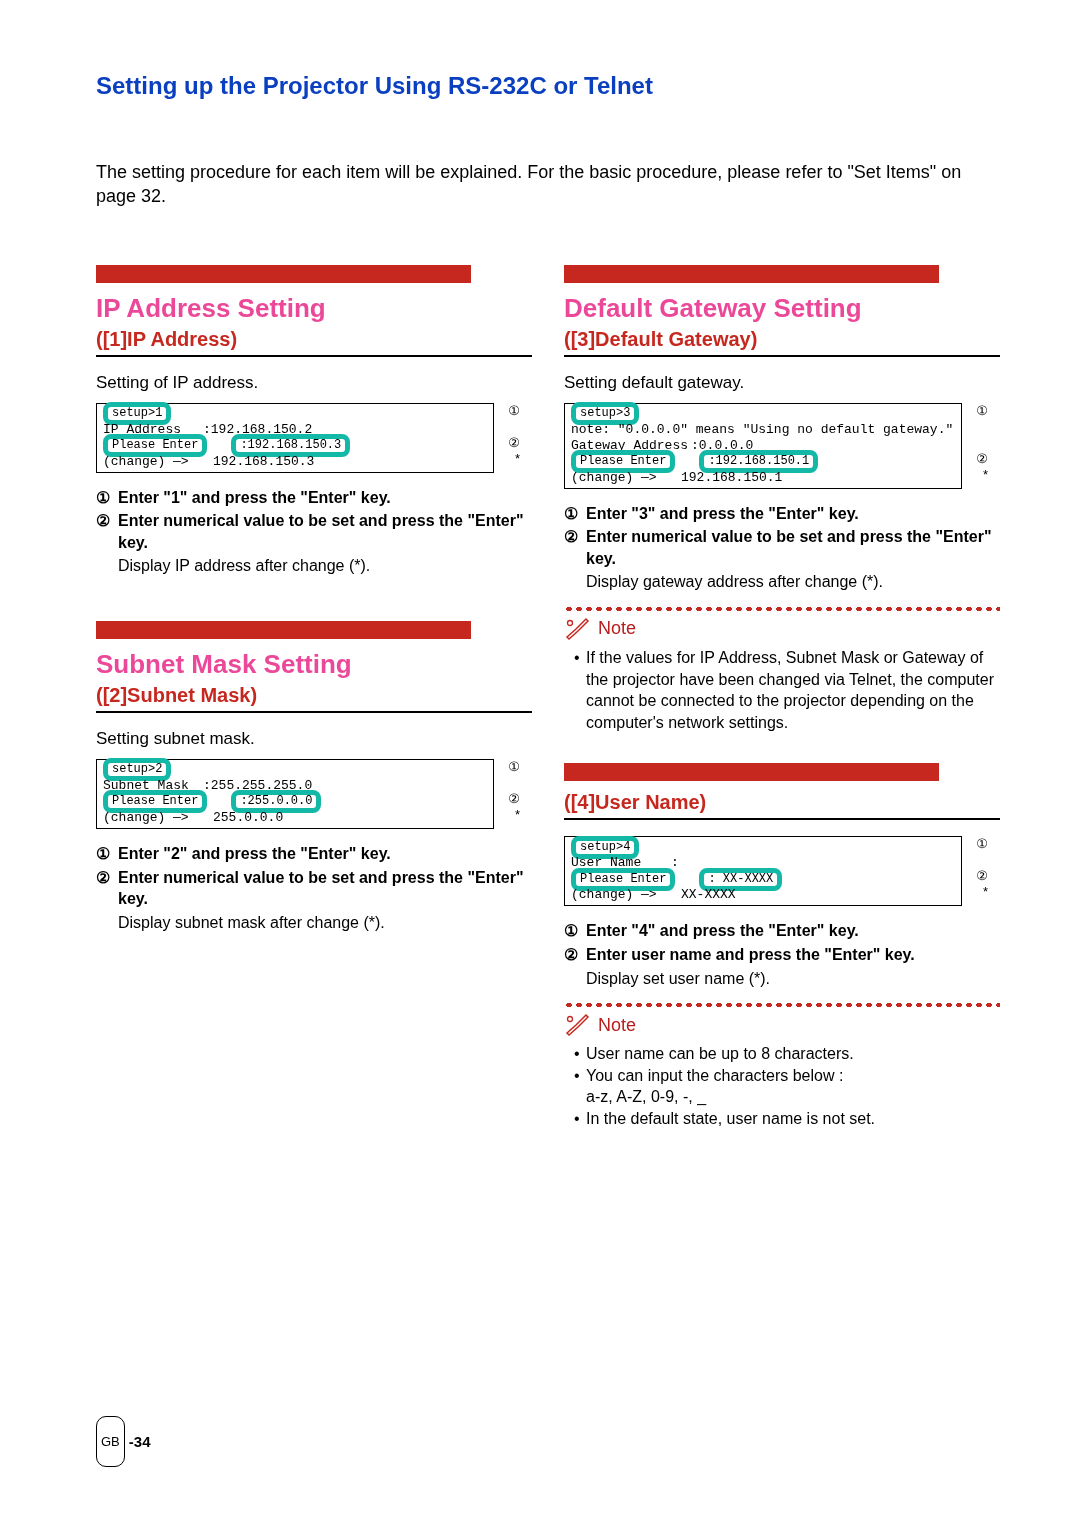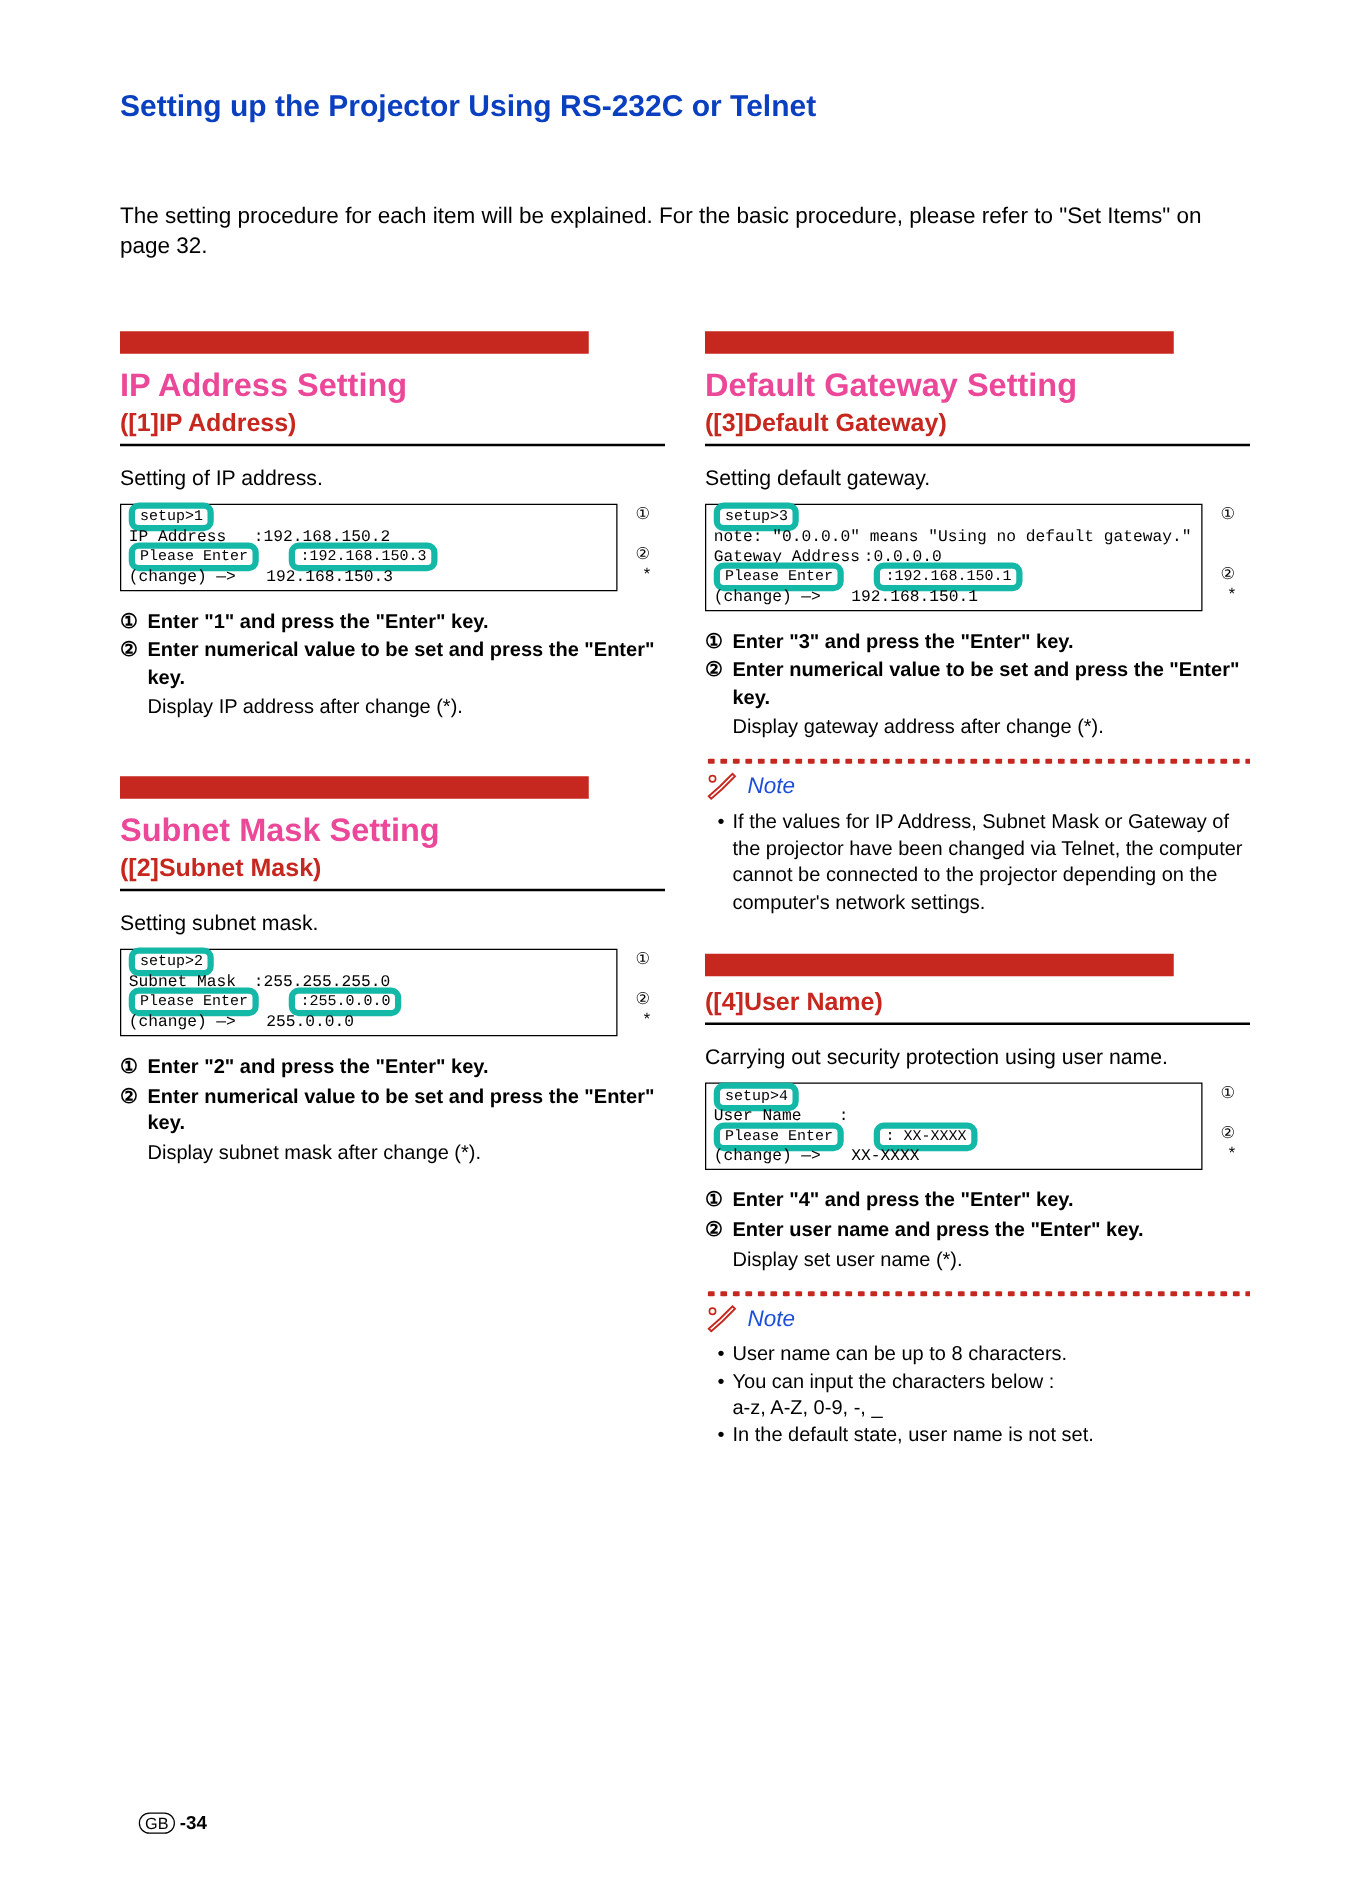--- a/index.html
+++ b/index.html
@@ -116,22 +116,21 @@
     background-position: left center;
   }
   .note-head {
     display: flex;
     align-items: center;
     gap: 6px;
     margin-bottom: 6px;
   }
   .note-head svg { display: block; }
   .note-head .ntxt {
-    color: #1d4ed8;
-    font-style: italic;
+    color: #b91c1c;
     font-size: 18px;
   }
   .note-body {
     font-size: 16px;
     line-height: 1.35;
     padding-left: 10px;
   }
   .note-body .bl { display: flex; }
   .note-body .bl .dot { width: 12px; flex: none; }
   .footer {
@@ -139,24 +138,23 @@
     left: 96px;
     bottom: 56px;
     font-size: 15px;
     display: flex;
     align-items: center;
     gap: 4px;
   }
   .gb-cap {
     border: 1.5px solid #000;
     border-radius: 10px;
-    padding: 0 4px;
+    padding: 17px 4px;
     font-size: 13px;
     line-height: 15px;
-    margin-left: 15px;
   }
 </style>
 </head>
 <body>
 
 <div class="page">
 
   <div class="section-title">Setting up the Projector Using RS-232C or Telnet</div>
 
   <div class="intro">
@@ -323,21 +321,20 @@
         <div class="bl">
             <span class="dot">•</span>
             <span>If the values for IP Address, Subnet Mask or Gateway of the projector have been changed via Telnet, the computer cannot be connected to the projector depending on the computer's network settings.</span>
           </div>
       </div>
 
       <div style="height:30px"></div>
 
       <div class="block-bar"></div>
       <div class="block-sub">([4]User Name)</div>
-      <div class="desc">Carrying out security protection using user name.</div>
 
       <div class="termbox">
         <div class="termbox-inner">
           <div class="row">
               <span class="cap">setup&gt;4</span>
             </div>
           <div class="row">
               <span style="width:100px;display:inline-block">User Name</span>
               <span>:</span>
             </div>

